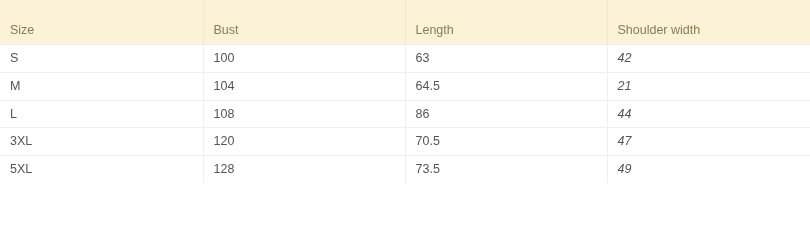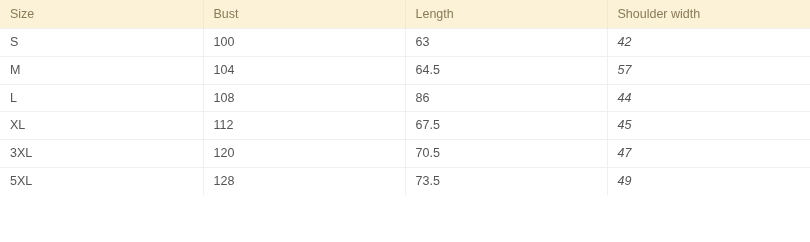--- a/index.html
+++ b/index.html
@@ -24,21 +24,21 @@
   .size-table col.c-bust     { width: 202px; }
   .size-table col.c-length   { width: 202px; }
   .size-table col.c-shoulder { width: 203px; }
 
   .size-table thead th {
     background: #fbf2d8;
     color: #8a7b56;
     font-size: 12.5px;
     font-weight: normal;
     text-align: left;
-    padding: 0 0 0 10px;
+    padding: 16px 0 0 10px;
     height: 28px;
     line-height: 28px;
     border-right: 1px solid #f3e9cd;
     white-space: nowrap;
     vertical-align: middle;
   }
   .size-table thead th:last-child {
     border-right: none;
     margin-top: 17px;
   }
@@ -83,33 +83,27 @@
     <tr>
       <td>S</td>
       <td>100</td>
       <td>63</td>
       <td>42</td>
     </tr>
     <tr>
       <td>M</td>
       <td>104</td>
       <td>64.5</td>
-      <td>57</td>
+      <td>21</td>
     </tr>
     <tr>
       <td>L</td>
       <td>108</td>
       <td>86</td>
       <td>44</td>
-    </tr>
-    <tr>
-      <td>XL</td>
-      <td>112</td>
-      <td>67.5</td>
-      <td>45</td>
     </tr>
     <tr>
       <td>3XL</td>
       <td>120</td>
       <td>70.5</td>
       <td>47</td>
     </tr>
     <tr>
       <td>5XL</td>
       <td>128</td>

